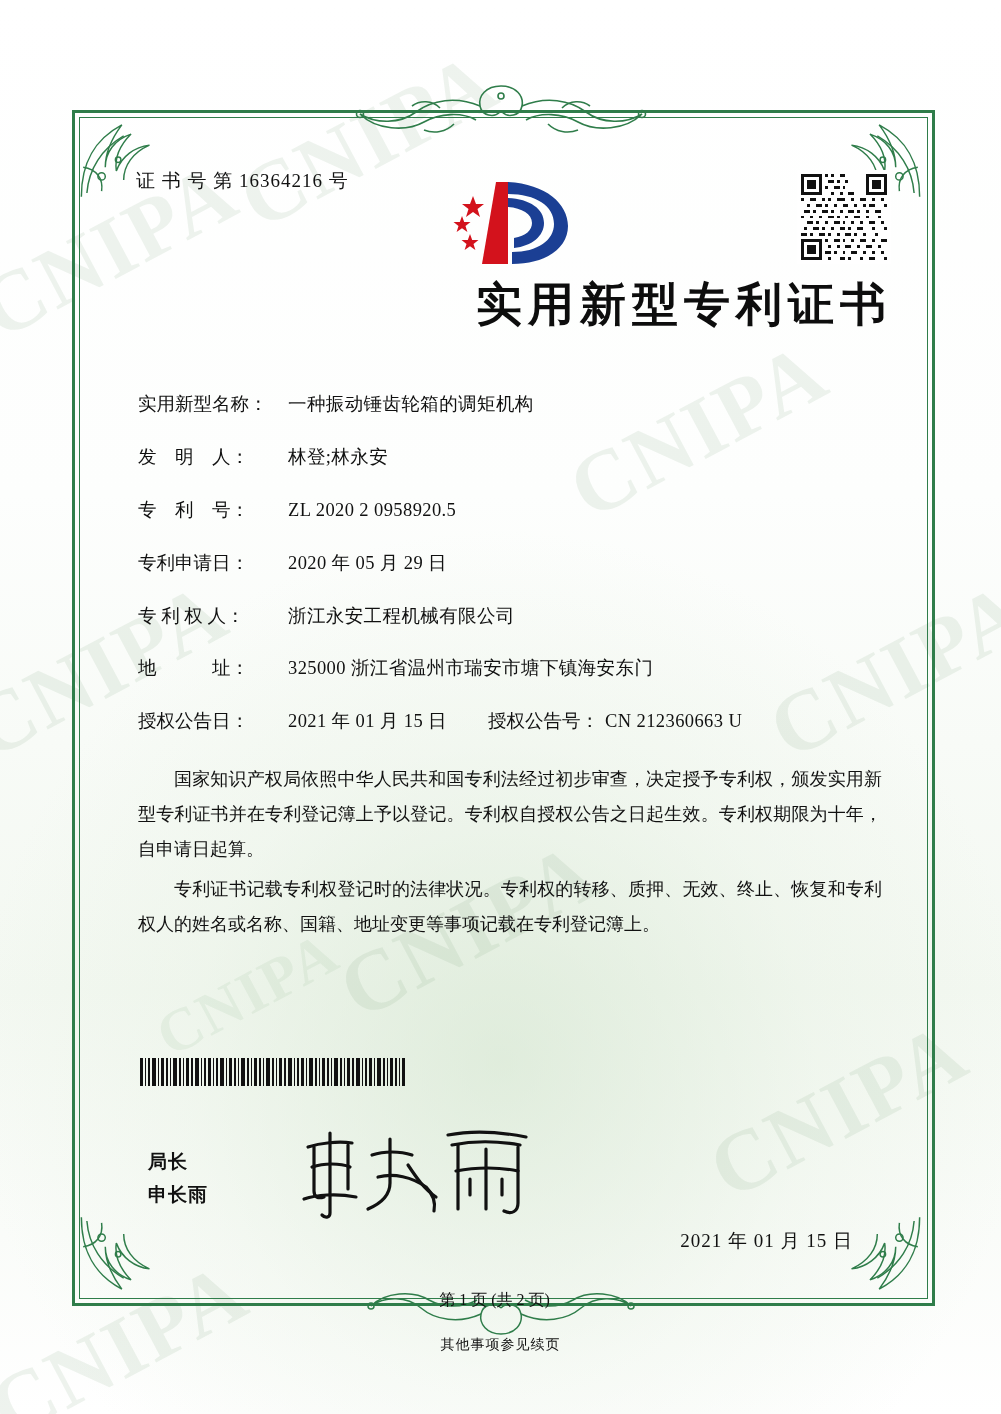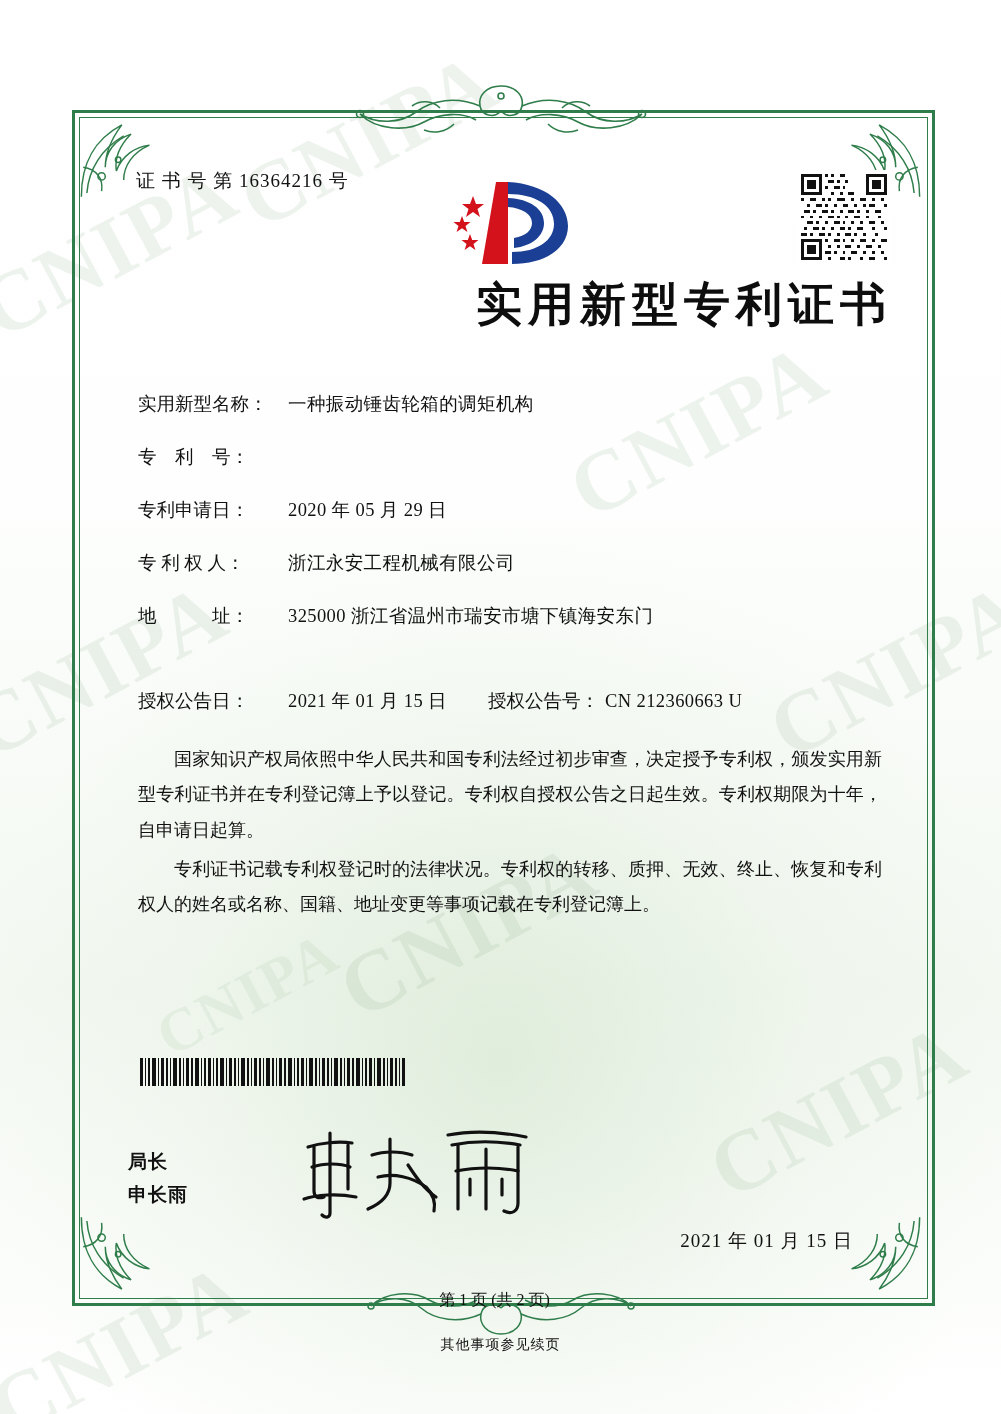--- a/index.html
+++ b/index.html
@@ -192,21 +192,21 @@
     left: 140px;
     top: 1058px;
     width: 268px;
     height: 28px;
   }
   .barcode svg { width: 100%; height: 100%; display:block; }
 
   
   .director {
     position: absolute;
-    left: 128px;
+    left: 148px;
     top: 1145px;
     font-size: 19px;
     font-weight: bold;
     line-height: 1.75;
     color: #111;
     letter-spacing: 1px;
   }
   .signature {
     position: absolute;
     left: 290px;
@@ -479,23 +479,28 @@
 
     <div class="main-title">实用新型专利证书</div>
 
     <div class="fields">
 
       <div class="field-row">
         <div class="field-label">实用新型名称：</div>
         <div class="field-value">一种振动锤齿轮箱的调矩机构</div>
       </div>
 
+      <div class="field-row">
+        <div class="field-label">发　明　人：</div>
+        <div class="field-value">林登;林永安</div>
+      </div>
 
       <div class="field-row">
         <div class="field-label">专　利　号：</div>
+        <div class="field-value">ZL 2020 2 0958920.5</div>
       </div>
 
       <div class="field-row">
         <div class="field-label">专利申请日：</div>
         <div class="field-value">2020 年 05 月 29 日</div>
       </div>
 
       <div class="field-row">
         <div class="field-label">专 利 权 人：</div>
         <div class="field-value">浙江永安工程机械有限公司</div>
@@ -503,21 +508,21 @@
 
       <div class="field-row">
         <div class="field-label">地　　　址：</div>
         <div class="field-value">325000 浙江省温州市瑞安市塘下镇海安东门</div>
       </div>
 
       <div class="field-row two-col">
         <div class="field-label">授权公告日：</div>
         <div class="field-value">2021 年 01 月 15 日</div>
         <div class="second-label">授权公告号：</div>
-        <div class="field-value" style="flex:0 0 auto; margin-left:6px;margin-top:33px;">CN 212360663 U</div>
+        <div class="field-value" style="flex:0 0 auto; margin-left:6px;">CN 212360663 U</div>
       </div>
 
     </div>
 
     <div class="paragraphs">
       <p>国家知识产权局依照中华人民共和国专利法经过初步审查，决定授予专利权，颁发实用新型专利证书并在专利登记簿上予以登记。专利权自授权公告之日起生效。专利权期限为十年，自申请日起算。</p>
       <p>专利证书记载专利权登记时的法律状况。专利权的转移、质押、无效、终止、恢复和专利权人的姓名或名称、国籍、地址变更等事项记载在专利登记簿上。</p>
     </div>
 
   </div>

